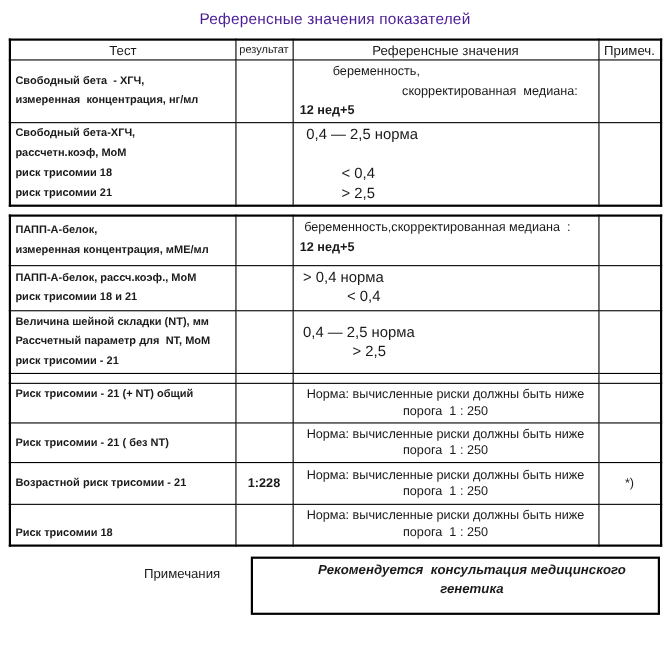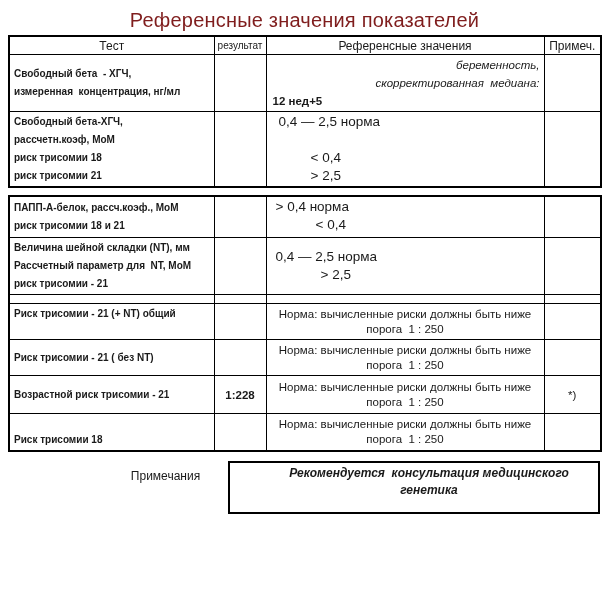--- a/index.html
+++ b/index.html
@@ -4,21 +4,21 @@
 <style>
   html,body{margin:0;padding:0;background:#ffffff;}
   body{
     width:609px;height:600px;overflow:hidden;position:relative;
     font-family:"Liberation Sans","DejaVu Sans",sans-serif;
     color:#1a1a1a;
   }
   .page{width:609px;height:600px;}
   .title{
     text-align:center;padding-top:9px;height:26px;
-    font-size:20px;letter-spacing:.2px;color:#7f1d1d;
+    font-size:14px;letter-spacing:.2px;color:#4c1d95;
   }
   table.tbl{
     border-collapse:collapse;table-layout:fixed;
     margin-left:8px;width:592px;
     border:2px solid #000;
     padding-left:16px;
   }
   .tbl td,.tbl th{
     border:1.6px solid #000;
     padding:1px 4px;vertical-align:middle;overflow:hidden;
@@ -46,21 +46,21 @@
   td.vb{vertical-align:bottom;}
   td.ref-norm{text-align:center;font-size:11px;vertical-align:middle;}
   td.ref-norm .ln{line-height:15px;min-height:15px;}
   
   .ln{
     font-size:11.5px;line-height:18px;min-height:18px;
     white-space:pre-wrap;
   }
   td.test .ln{font-size:10px;}
   .em-bold{font-weight:bold;}
-  .em-italic{font-style:italic;text-align:right;}
+  .em-italic{}
   .em-bold-italic{font-weight:bold;font-style:italic;}
   .sz-lg{font-size:13.5px;}
   
   .notes-row{display:flex;margin:9px 0 0 8px;width:592px;text-align:center;}
   .notes-label{
     width:220px;font-size:12px;padding:8px 0 0 95px;box-sizing:border-box;
   }
   .notes-box{
     flex:1;border:2px solid #000;padding:2px 6px;box-sizing:border-box;
     min-height:53px;
@@ -123,20 +123,32 @@
   </table>
 
   <table class="tbl tbl-b">
     <colgroup>
       <col style="width:205px">
         <col style="width:52px">
         <col style="width:278px">
         <col style="width:57px">
     </colgroup>
     <tbody>
+      <tr class="h-b1">
+        <td class="test vm">
+            <div class="ln em-bold">ПАПП-А-белок,</div>
+            <div class="ln em-bold">измеренная концентрация, мМЕ/мл</div>
+          </td>
+        <td class="result"></td>
+        <td class="ref vt">
+            <div class="ln em-italic" style="padding-left: 6px;">беременность,скорректированная медиана  :</div>
+            <div class="ln em-bold" style="padding-left: 2px;">12 нед+5</div>
+          </td>
+        <td class="note"></td>
+      </tr>
       <tr class="h-b2">
         <td class="test vm">
             <div class="ln em-bold">ПАПП-А-белок, рассч.коэф., МоМ</div>
             <div class="ln em-bold">риск трисомии 18 и 21</div>
           </td>
         <td class="result"></td>
         <td class="ref vt">
             <div class="ln sz-lg" style="padding-left: 5px;">&gt; 0,4 норма</div>
             <div class="ln sz-lg" style="padding-left: 45px;">&lt; 0,4</div>
           </td>

